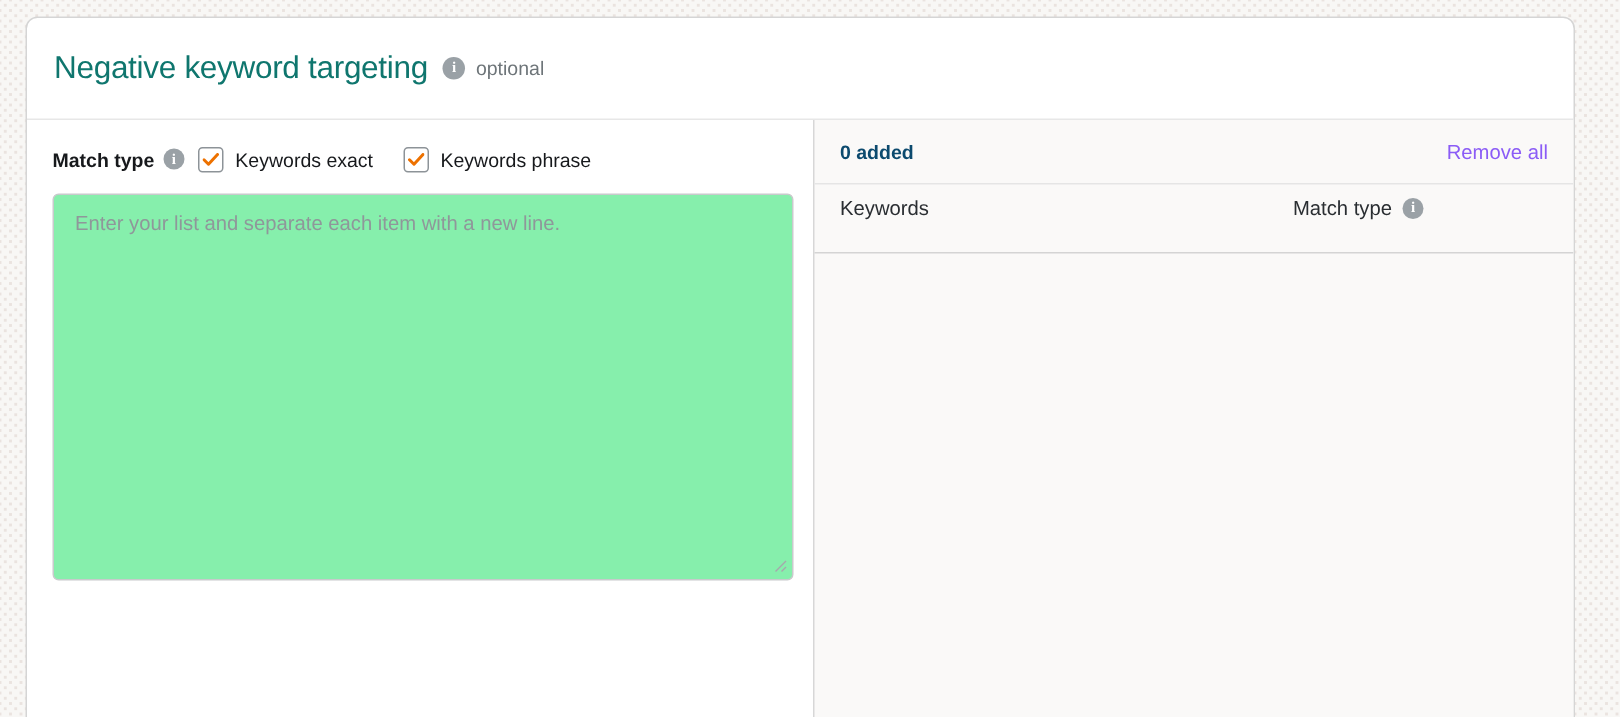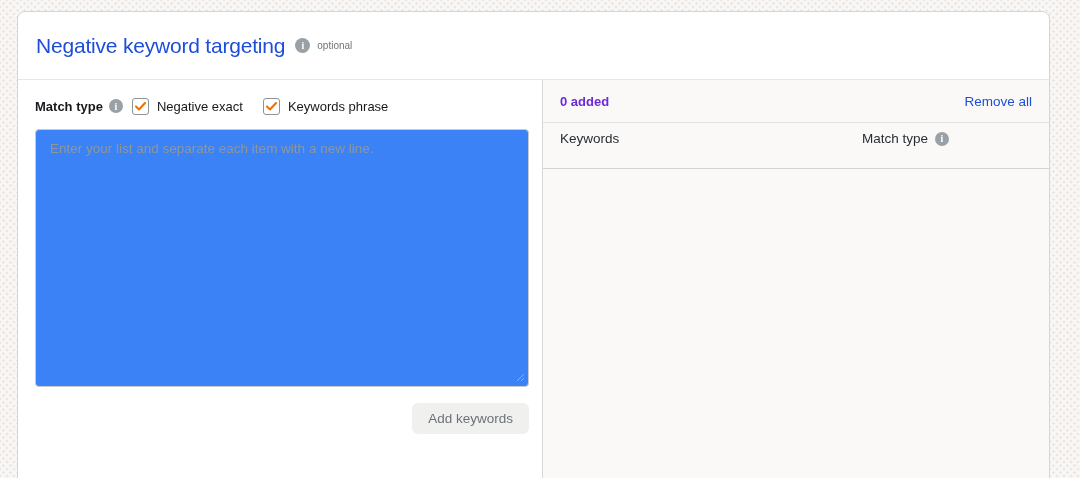--- a/index.html
+++ b/index.html
@@ -34,41 +34,41 @@
   .card-header {
     height: 68px;
     flex: 0 0 68px;
     display: flex;
     align-items: center;
     padding: 0 18px;
     border-bottom: 1px solid #e7e7e7;
   }
   .page-title {
     font-size: 21px;
-    color: #1d4ed8;
+    color: #0f766e;
     letter-spacing: -0.2px;
   }
   .info-icon {
     display: inline-flex;
     align-items: center;
     justify-content: center;
     width: 15px; height: 15px;
     border-radius: 50%;
     background: #9aa1a6;
     color: #ffffff;
     font-size: 10px;
     font-weight: bold;
     font-family: "Liberation Serif", serif;
     flex: 0 0 auto;
     user-select: none;
   }
   .header-info { margin-left: 10px; }
   .optional-label {
     margin-left: 7px;
-    font-size: 10px;
+    font-size: 13px;
     color: #6e7579;
   }
 
   
   .card-body {
     flex: 1 1 auto;
     display: flex;
     min-height: 0;
   }
   .left-panel {
@@ -118,21 +118,21 @@
     color: #17191c;
   }
 
   
   .textarea-wrap { position: relative; }
   .keywords-textarea {
     width: 100%;
     height: 258px;
     border: 1px solid #c8cacc;
     border-radius: 4px;
-    background: #3b82f6;
+    background: #86efac;
     padding: 11px 14px;
     font-size: 13.5px;
     color: #17191c;
     font-family: "Liberation Sans", "DejaVu Sans", sans-serif;
     resize: none;
     outline: none;
     display: block;
   }
   .keywords-textarea::placeholder { color: #8f979a; opacity: 1; }
   .resize-handle {
@@ -166,25 +166,25 @@
     flex: 0 0 43px;
     display: flex;
     align-items: center;
     justify-content: space-between;
     padding: 0 17px;
     border-bottom: 1px solid #e5e5e5;
   }
   .added-count {
     font-size: 13px;
     font-weight: bold;
-    color: #6d28d9;
+    color: #0c4a6e;
   }
   .remove-all-link {
     font-size: 13.5px;
-    color: #1d4ed8;
+    color: #8b5cf6;
     text-decoration: none;
     cursor: pointer;
   }
   .columns-row {
     height: 46px;
     flex: 0 0 46px;
     display: flex;
     align-items: center;
     justify-content: space-between;
     padding: 0 100px 14px 17px;
@@ -217,21 +217,21 @@
       <div class="match-row">
         <span class="match-label">Match type</span>
         <span class="info-icon">i</span>
 
         <label class="checkbox-group">
           <span class="checkbox-box">
             <svg class="check-mark" width="11" height="9" viewBox="0 0 11 9">
               <polyline points="1,4.5 4,7.5 10,1" fill="none" stroke="#ed7100" stroke-width="2" stroke-linecap="round" stroke-linejoin="round"></polyline>
             </svg>
           </span>
-          <span class="checkbox-label">Negative exact</span>
+          <span class="checkbox-label">Keywords exact</span>
         </label>
 
         <label class="checkbox-group">
           <span class="checkbox-box">
             <svg class="check-mark" width="11" height="9" viewBox="0 0 11 9">
               <polyline points="1,4.5 4,7.5 10,1" fill="none" stroke="#ed7100" stroke-width="2" stroke-linecap="round" stroke-linejoin="round"></polyline>
             </svg>
           </span>
           <span class="checkbox-label">Keywords phrase</span>
         </label>
@@ -240,23 +240,20 @@
       <div class="textarea-wrap">
         <textarea class="keywords-textarea" placeholder="Enter your list and separate each item with a new line." style=""></textarea>
         <span class="resize-handle">
           <svg width="10" height="10" viewBox="0 0 10 10">
             <line x1="2" y1="9" x2="9" y2="2" stroke="#a5a9ab" stroke-width="1"></line>
             <line x1="6" y1="9" x2="9" y2="6" stroke="#a5a9ab" stroke-width="1"></line>
           </svg>
         </span>
       </div>
 
-      <div class="button-row">
-        <button class="add-keywords-button">Add keywords</button>
-      </div>
     </div>
 
     <div class="right-panel">
 
       <div class="added-row">
         <span class="added-count">0 added</span>
         <a class="remove-all-link">Remove all</a>
       </div>
 
       <div class="columns-row">

